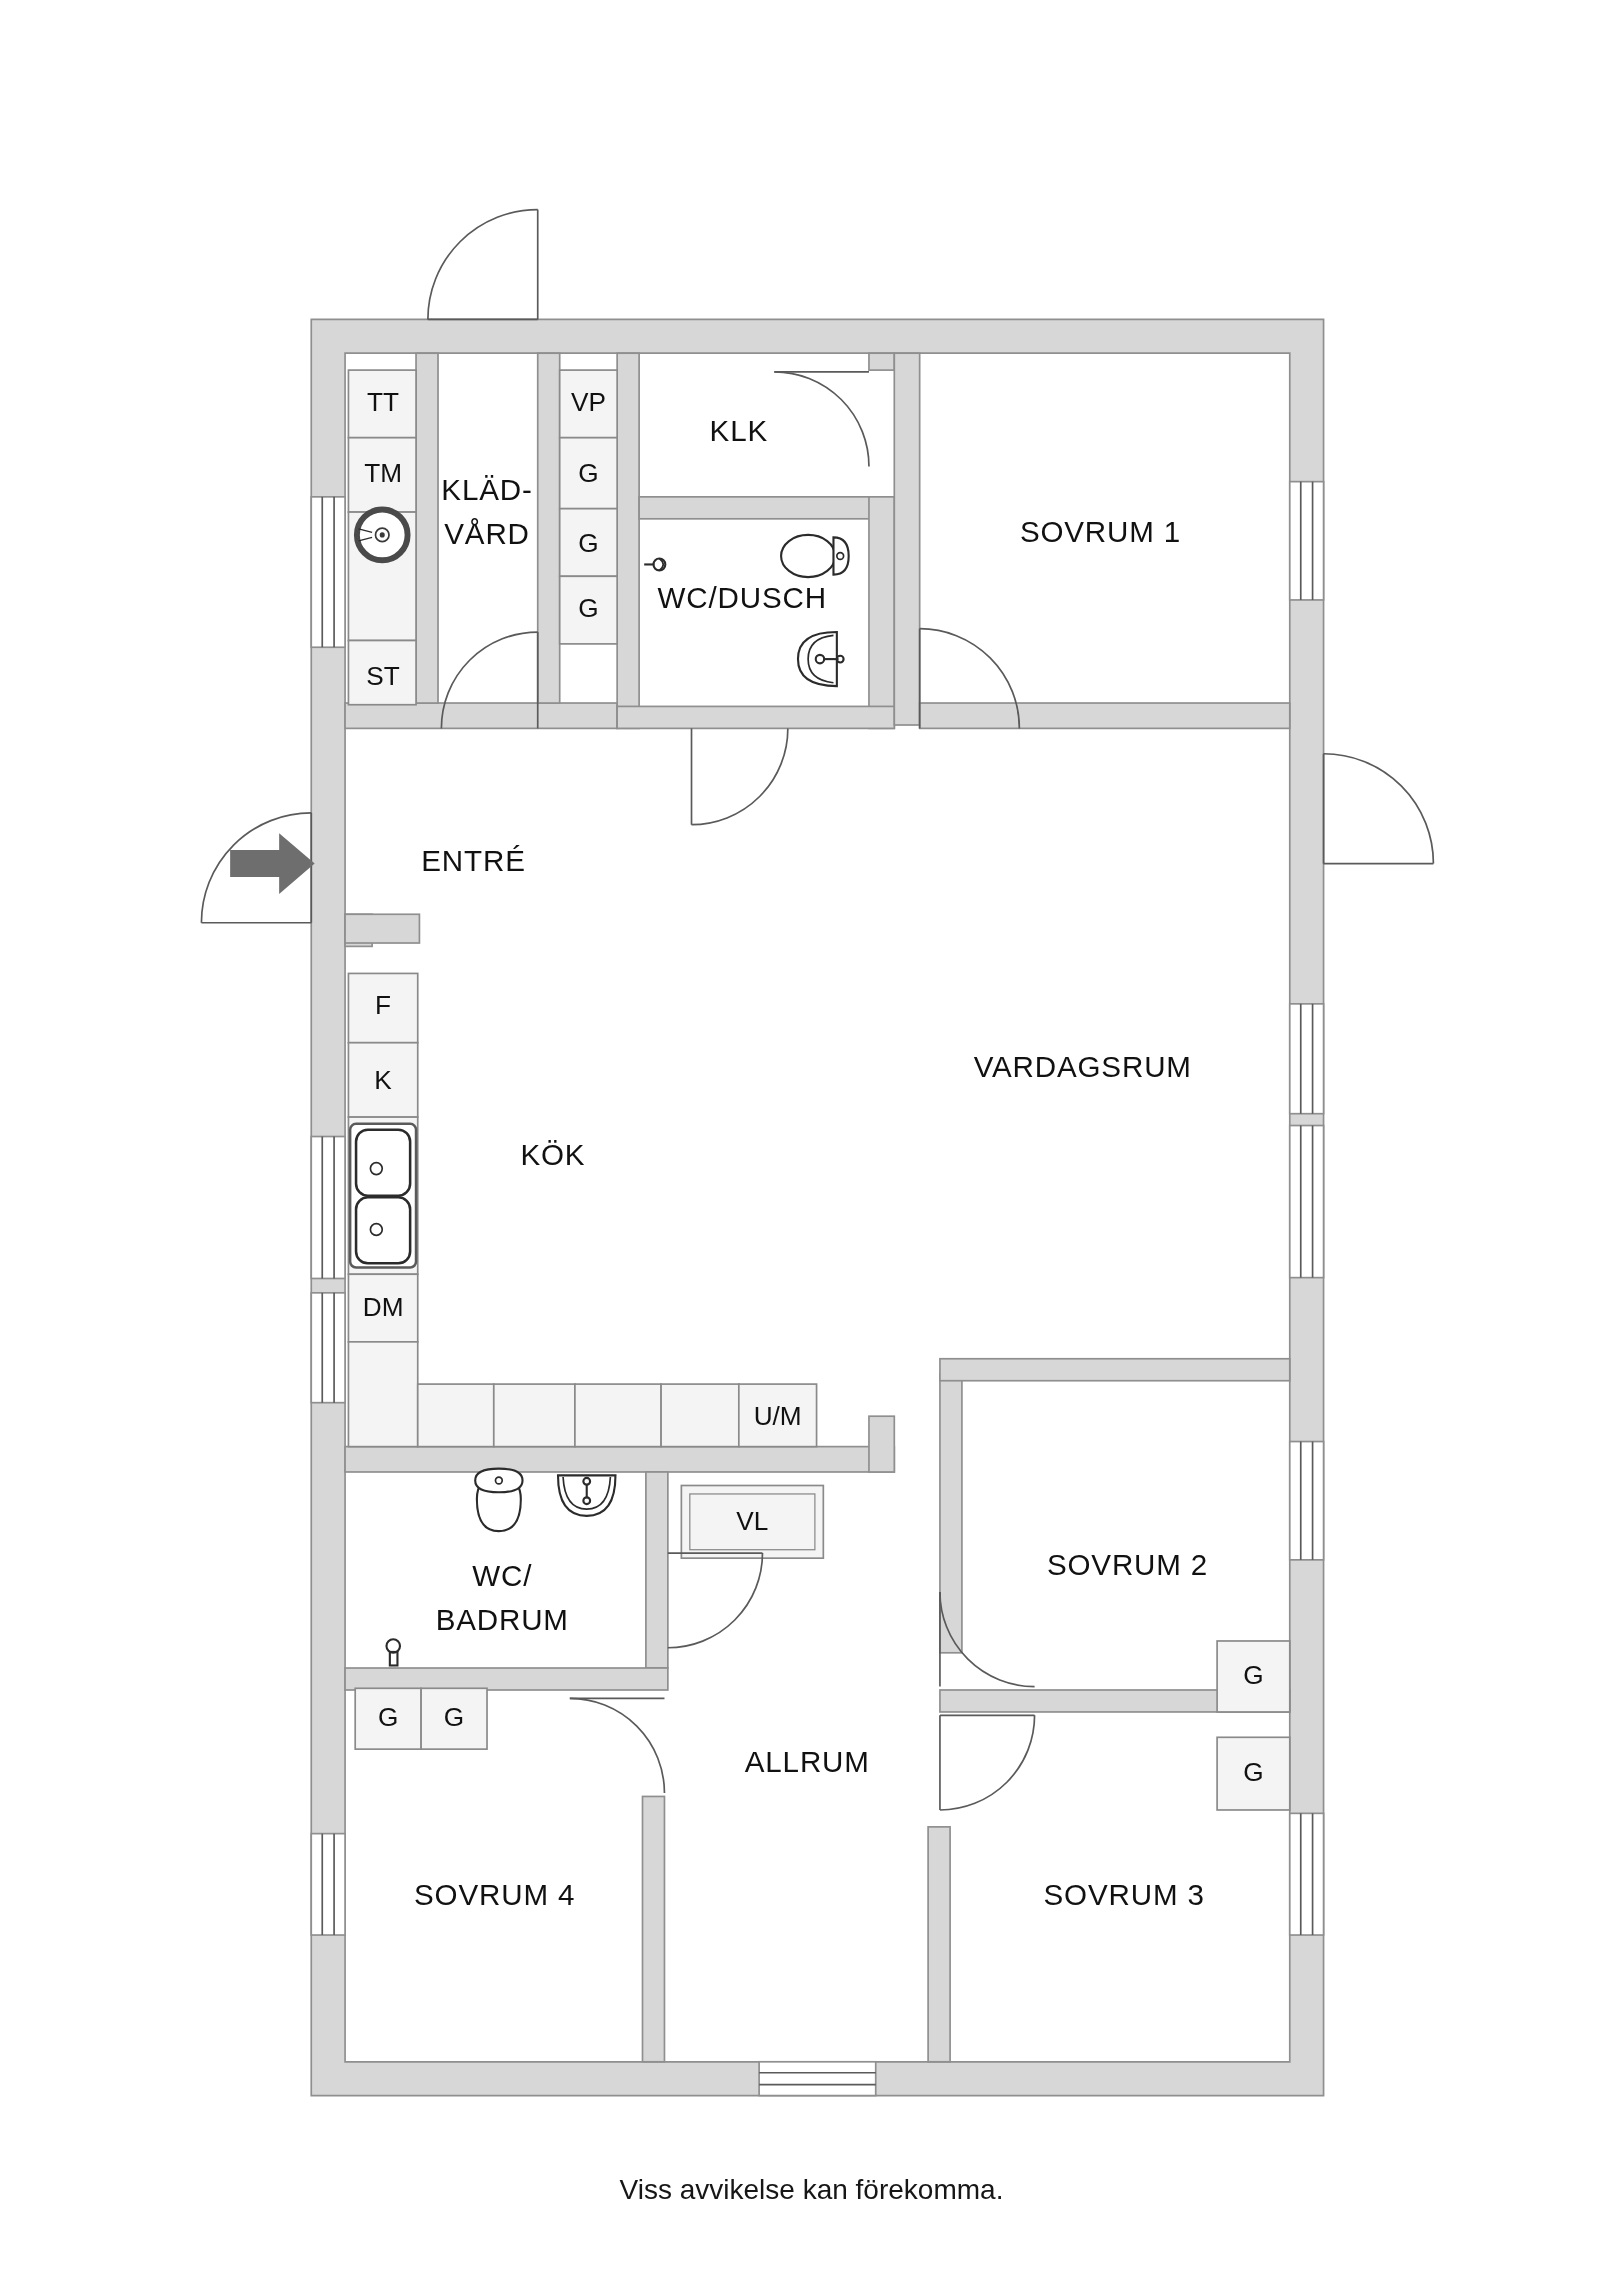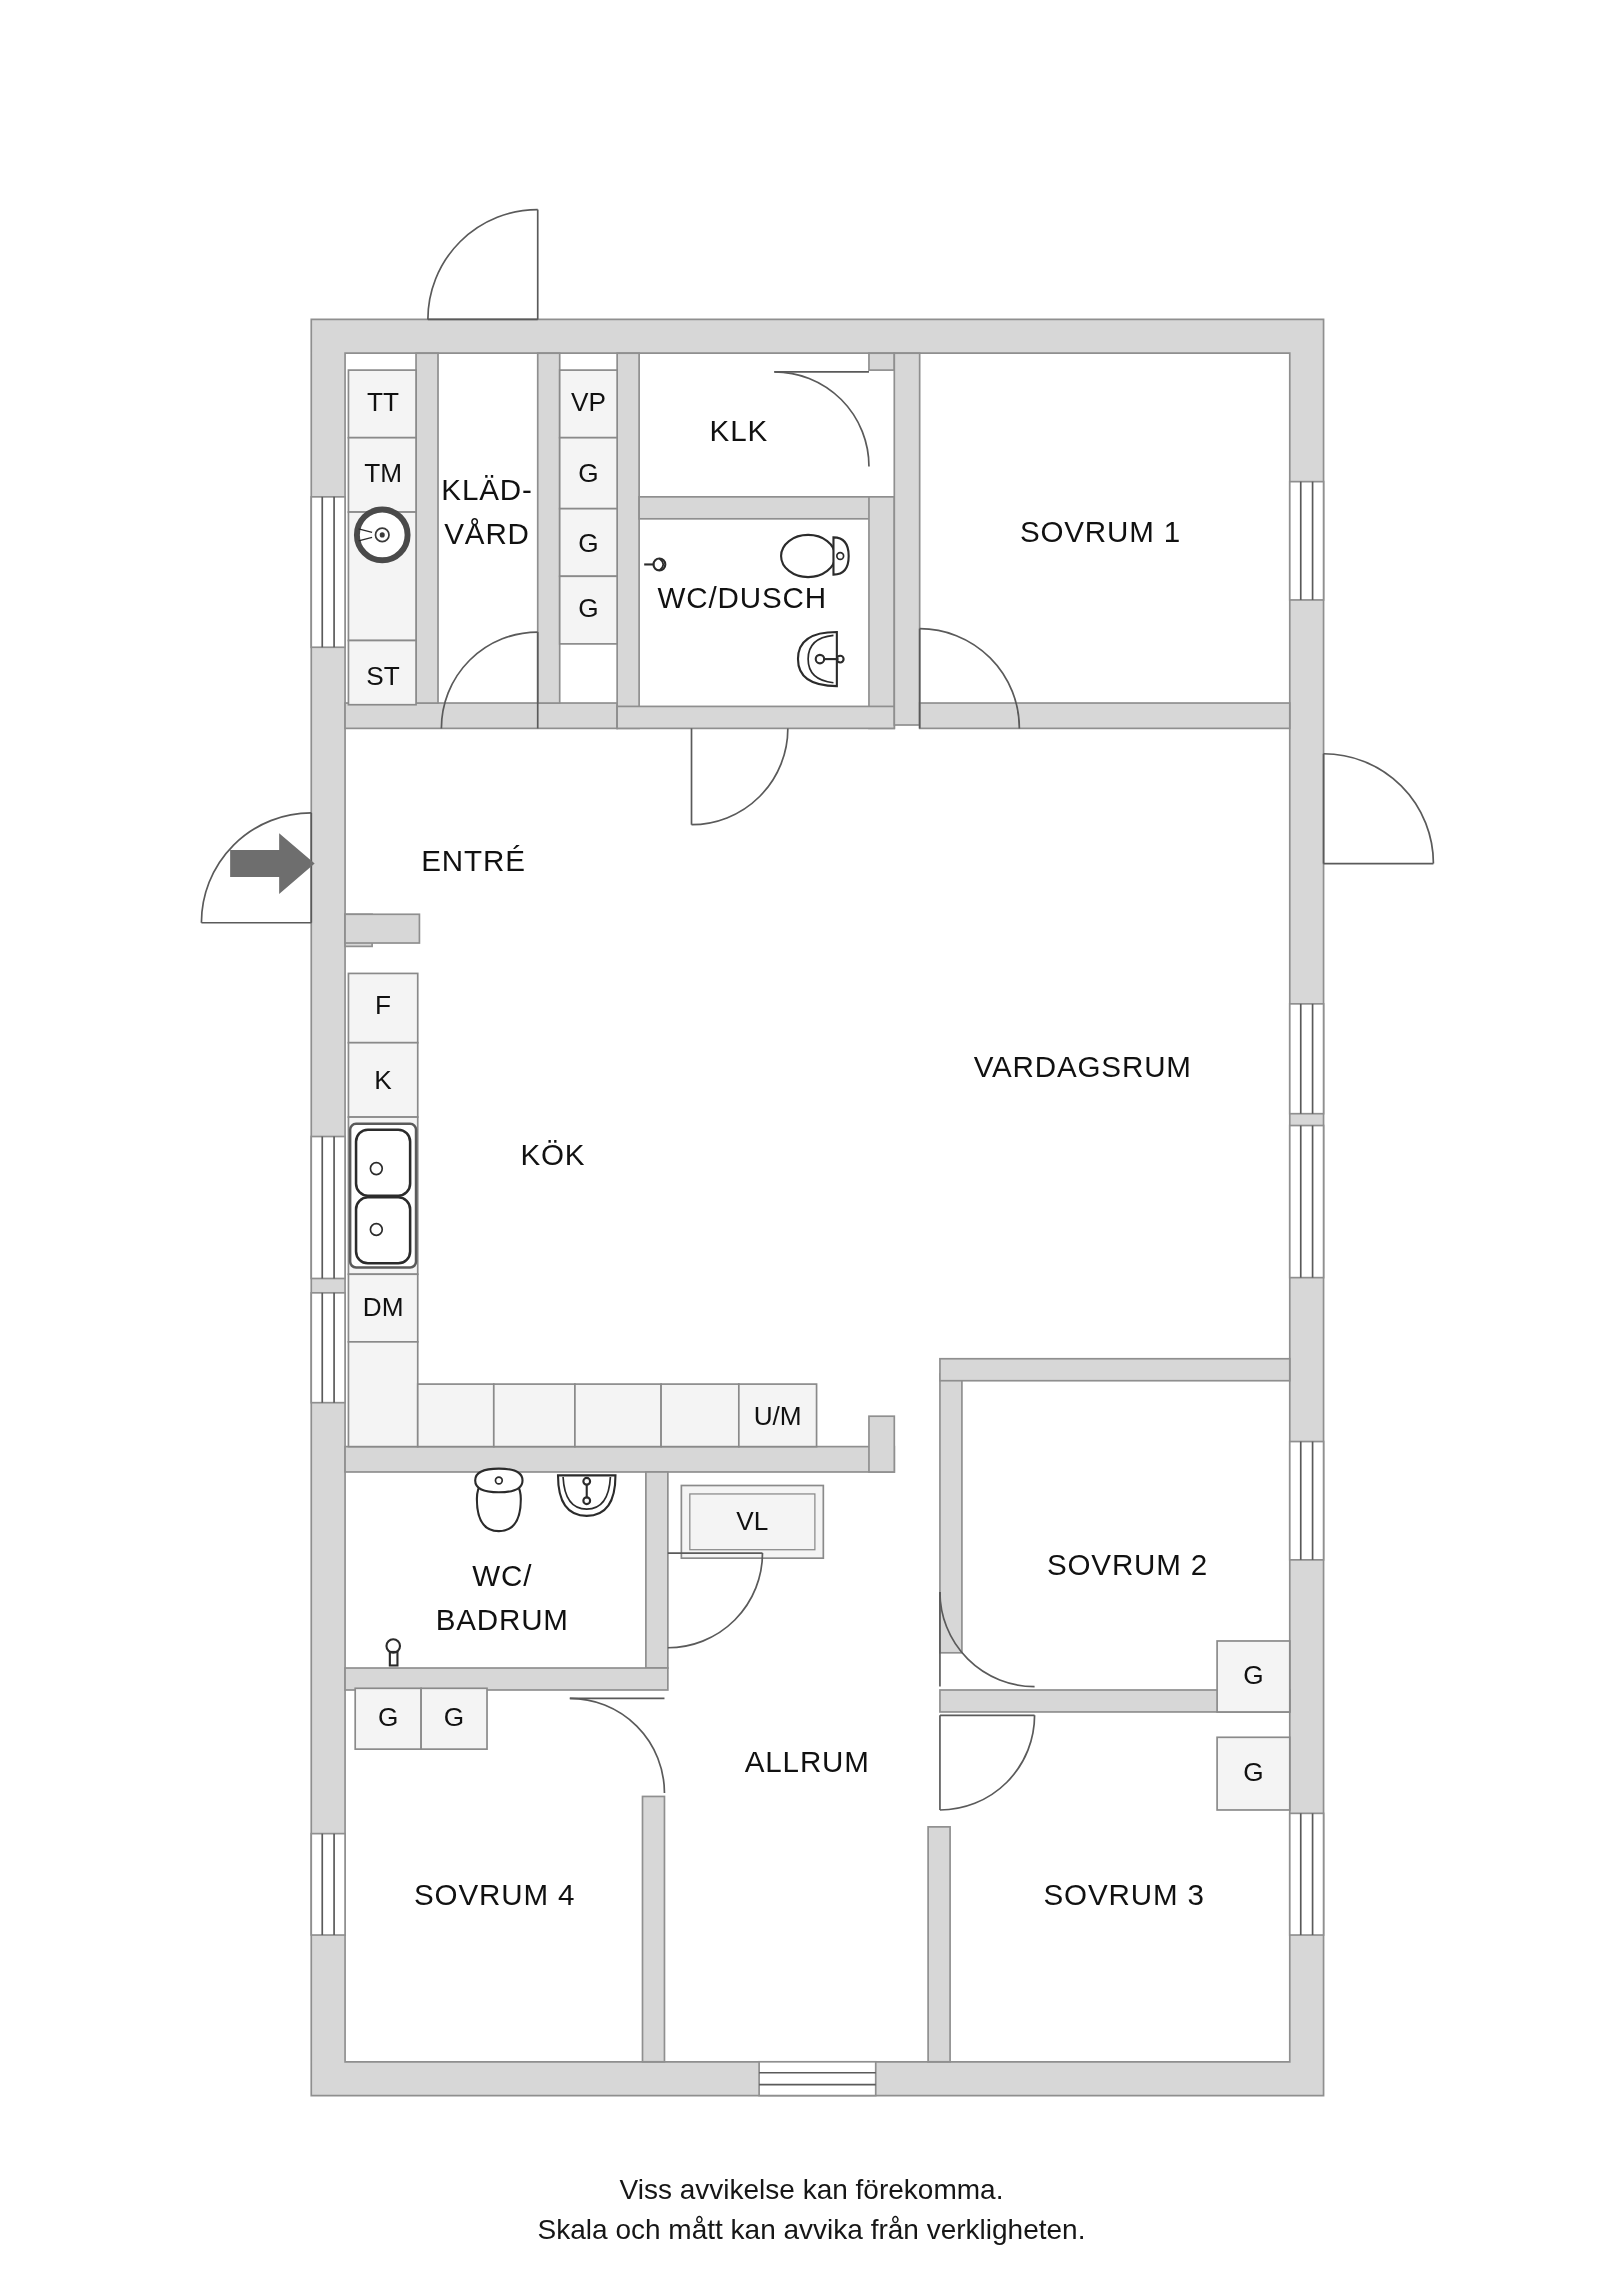--- a/index.html
+++ b/index.html
@@ -339,17 +339,16 @@
       <text class="clabel" x="459" y="2035">G</text>
       <text class="clabel" x="537" y="2035">G</text>
       <text class="clabel" x="1483" y="1985">G</text>
       <text class="clabel" x="1483" y="2100">G</text>
     </g>
 
   </svg>
 
   <div class="caption">
     <div>Viss avvikelse kan förekomma.</div>
-    <div>Skala och mått kan avvika från verkligheten.</div>
   </div>
 
 </div>
 
 
 </body></html>

